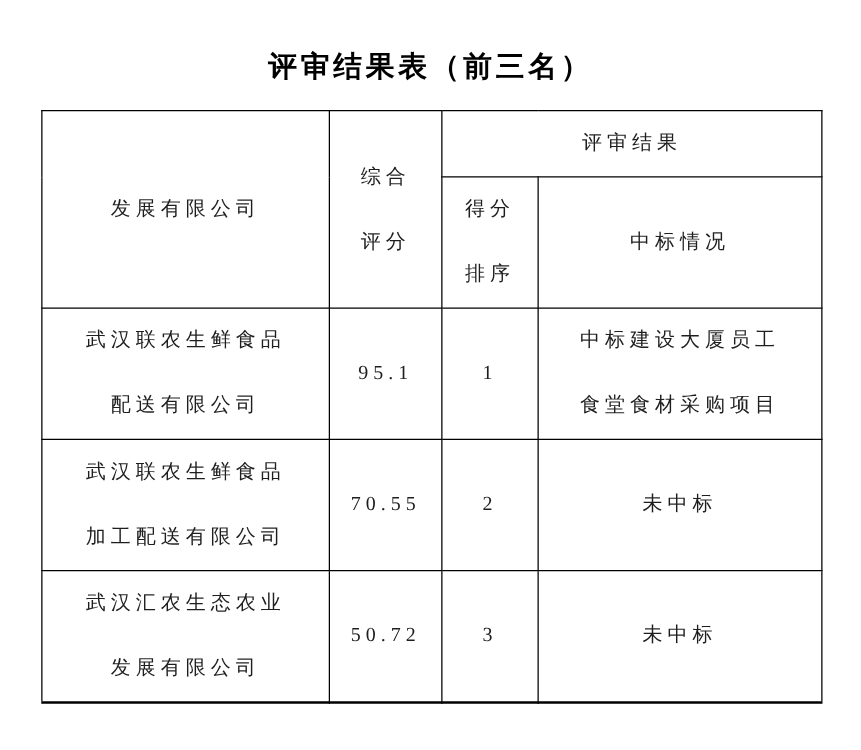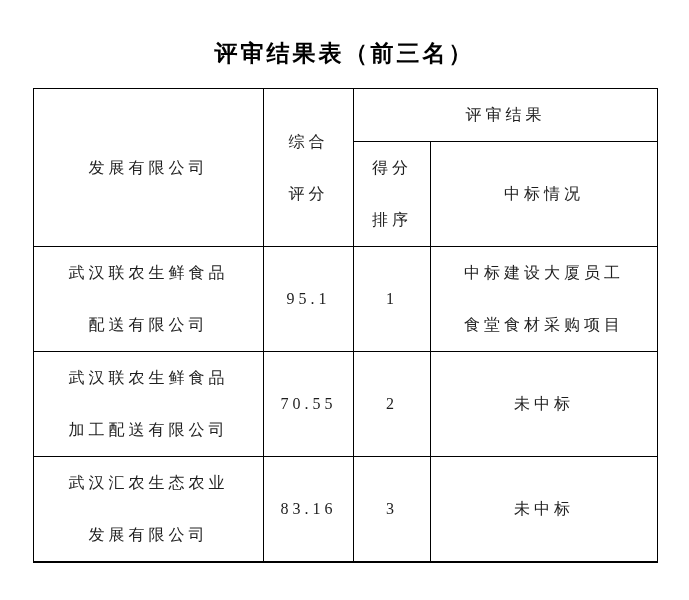--- a/index.html
+++ b/index.html
@@ -108,20 +108,20 @@
         <td>武汉联农生鲜食品
 加工配送有限公司</td>
         <td class="num">70.55</td>
         <td class="num">2</td>
         <td>未中标</td>
       </tr>
 
       <tr class="drow-3">
         <td>武汉汇农生态农业
 发展有限公司</td>
-        <td class="num">83.16</td>
+        <td class="num">50.72</td>
         <td class="num">3</td>
         <td>未中标</td>
       </tr>
     </tbody>
   </table>
 
 </div>
 
 </body></html>

